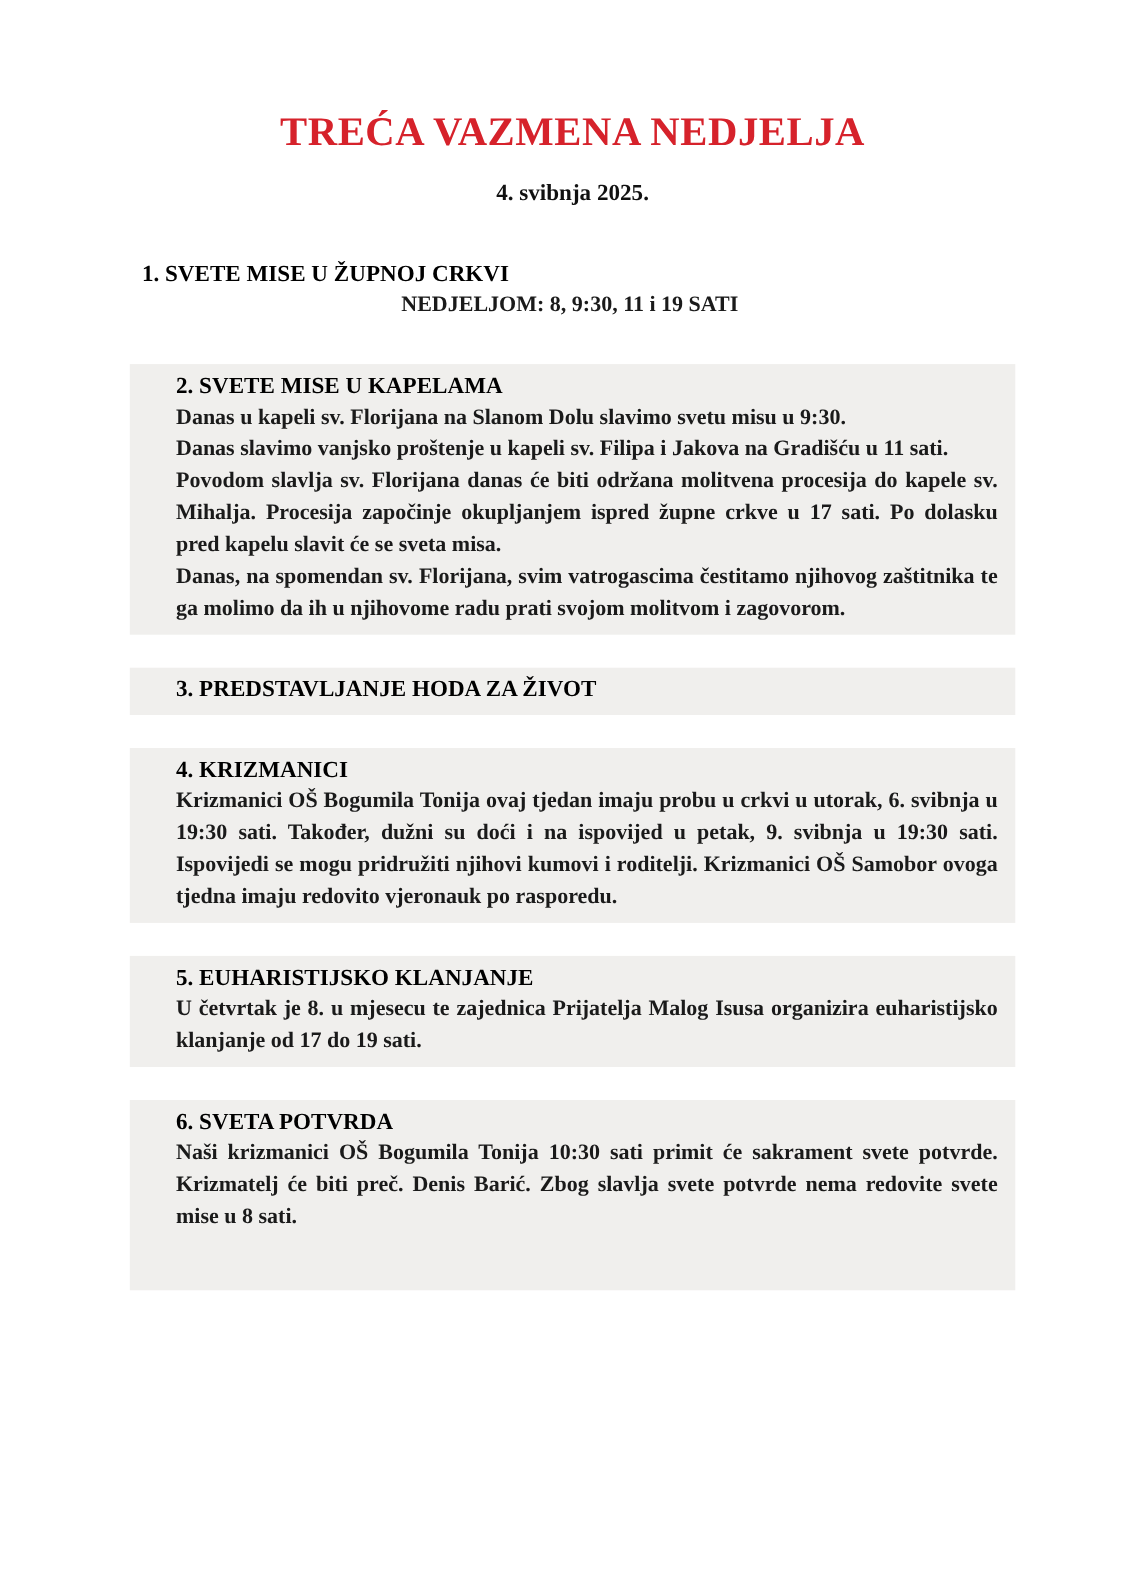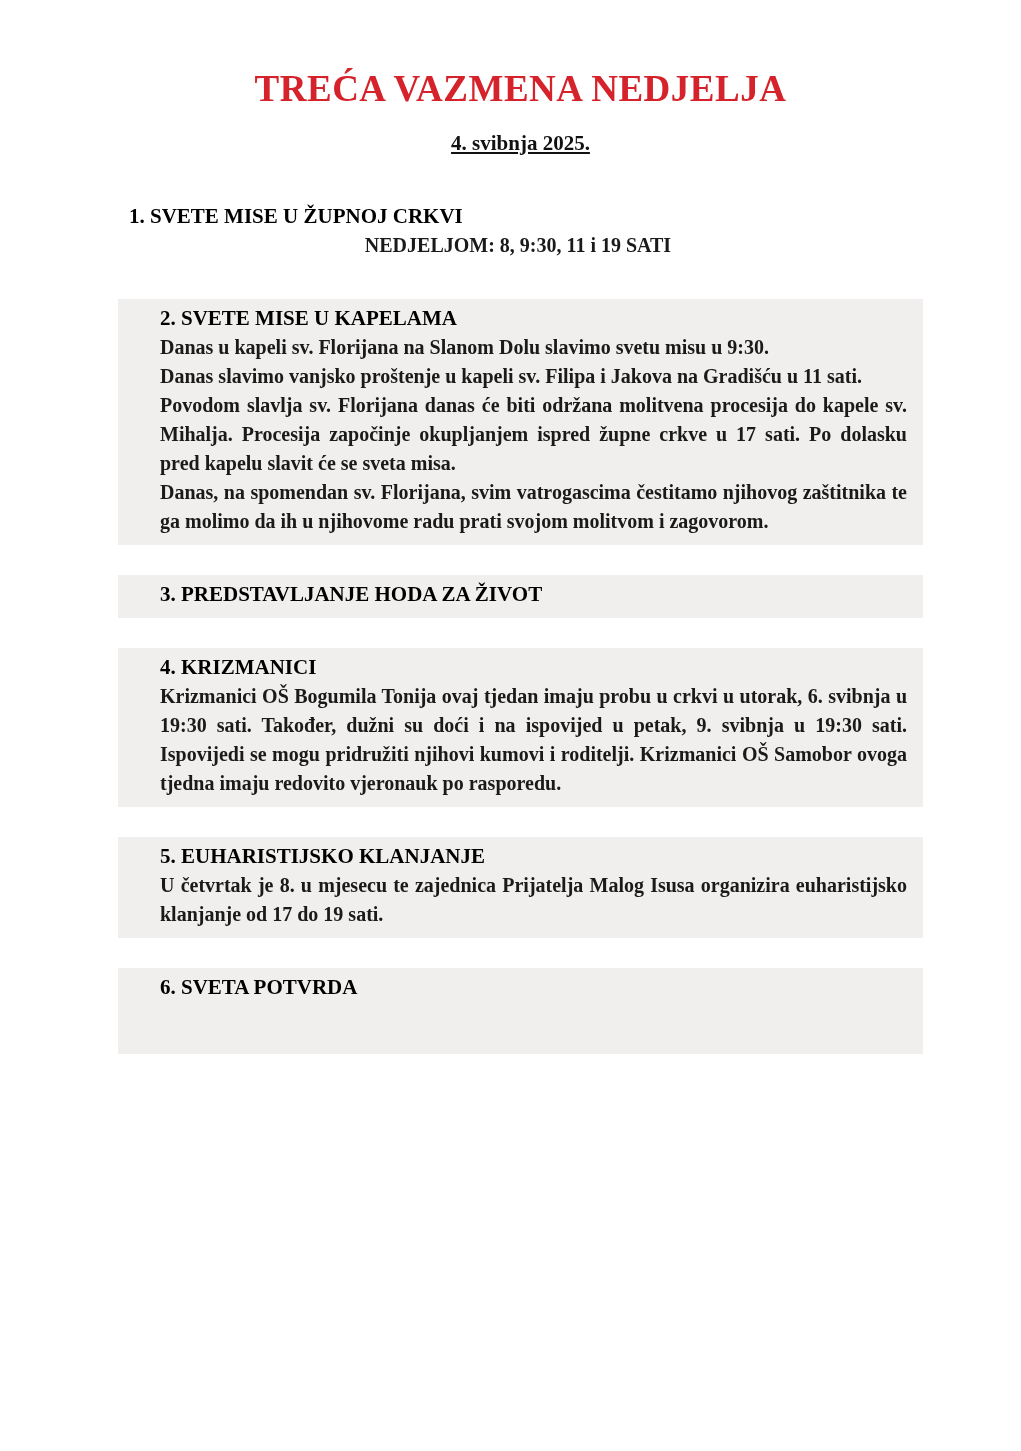--- a/index.html
+++ b/index.html
@@ -15,33 +15,32 @@
     color: #1a1a1a;
     overflow: hidden;
   }
   .doc {
     position: absolute;
     left: 118px;
     top: 0;
     width: 805px;
   }
   .title {
-    padding-top: 68px;
+    padding-top: 100px;
     text-align: center;
     color: #d6222b;
     font-size: 37px;
     letter-spacing: 0.5px;
     line-height: 1.15;
   }
   .date {
     margin-top: 20px;
     text-align: center;
     font-size: 21px;
     color: #111111;
-    text-decoration: underline;
   }
   .section {
     margin-top: 30px;
     padding: 5px 16px 9px 11px;
     font-size: 20px;
     line-height: 29px;
   }
   .section.highlighted { background: #f0efed; padding-left: 42px; }
   .section-heading {
     color: #000000;
@@ -79,15 +78,16 @@
       <section class="section highlighted" id="sec-4">
         <div class="section-heading">4. KRIZMANICI</div>
         <p>Krizmanici OŠ Bogumila Tonija ovaj tjedan imaju probu u crkvi u utorak, 6. svibnja u 19:30 sati. Također, dužni su doći i na ispovijed u petak, 9. svibnja u 19:30 sati. Ispovijedi se mogu pridružiti njihovi kumovi i roditelji. Krizmanici OŠ Samobor ovoga tjedna imaju redovito vjeronauk po rasporedu.</p>
       </section>
       <section class="section highlighted" id="sec-5">
         <div class="section-heading">5. EUHARISTIJSKO KLANJANJE</div>
         <p>U četvrtak je 8. u mjesecu te zajednica Prijatelja Malog Isusa organizira euharistijsko klanjanje od 17 do 19 sati.</p>
       </section>
       <section class="section highlighted" id="sec-6">
         <div class="section-heading">6. SVETA POTVRDA</div>
+        <p>Naši krizmanici OŠ Bogumila Tonija 10:30 sati primit će sakrament svete potvrde. Krizmatelj će biti preč. Denis Barić. Zbog slavlja svete potvrde nema redovite svete mise u 8 sati.</p>
       </section>
     </div>
 </div>
 
 </body></html>

